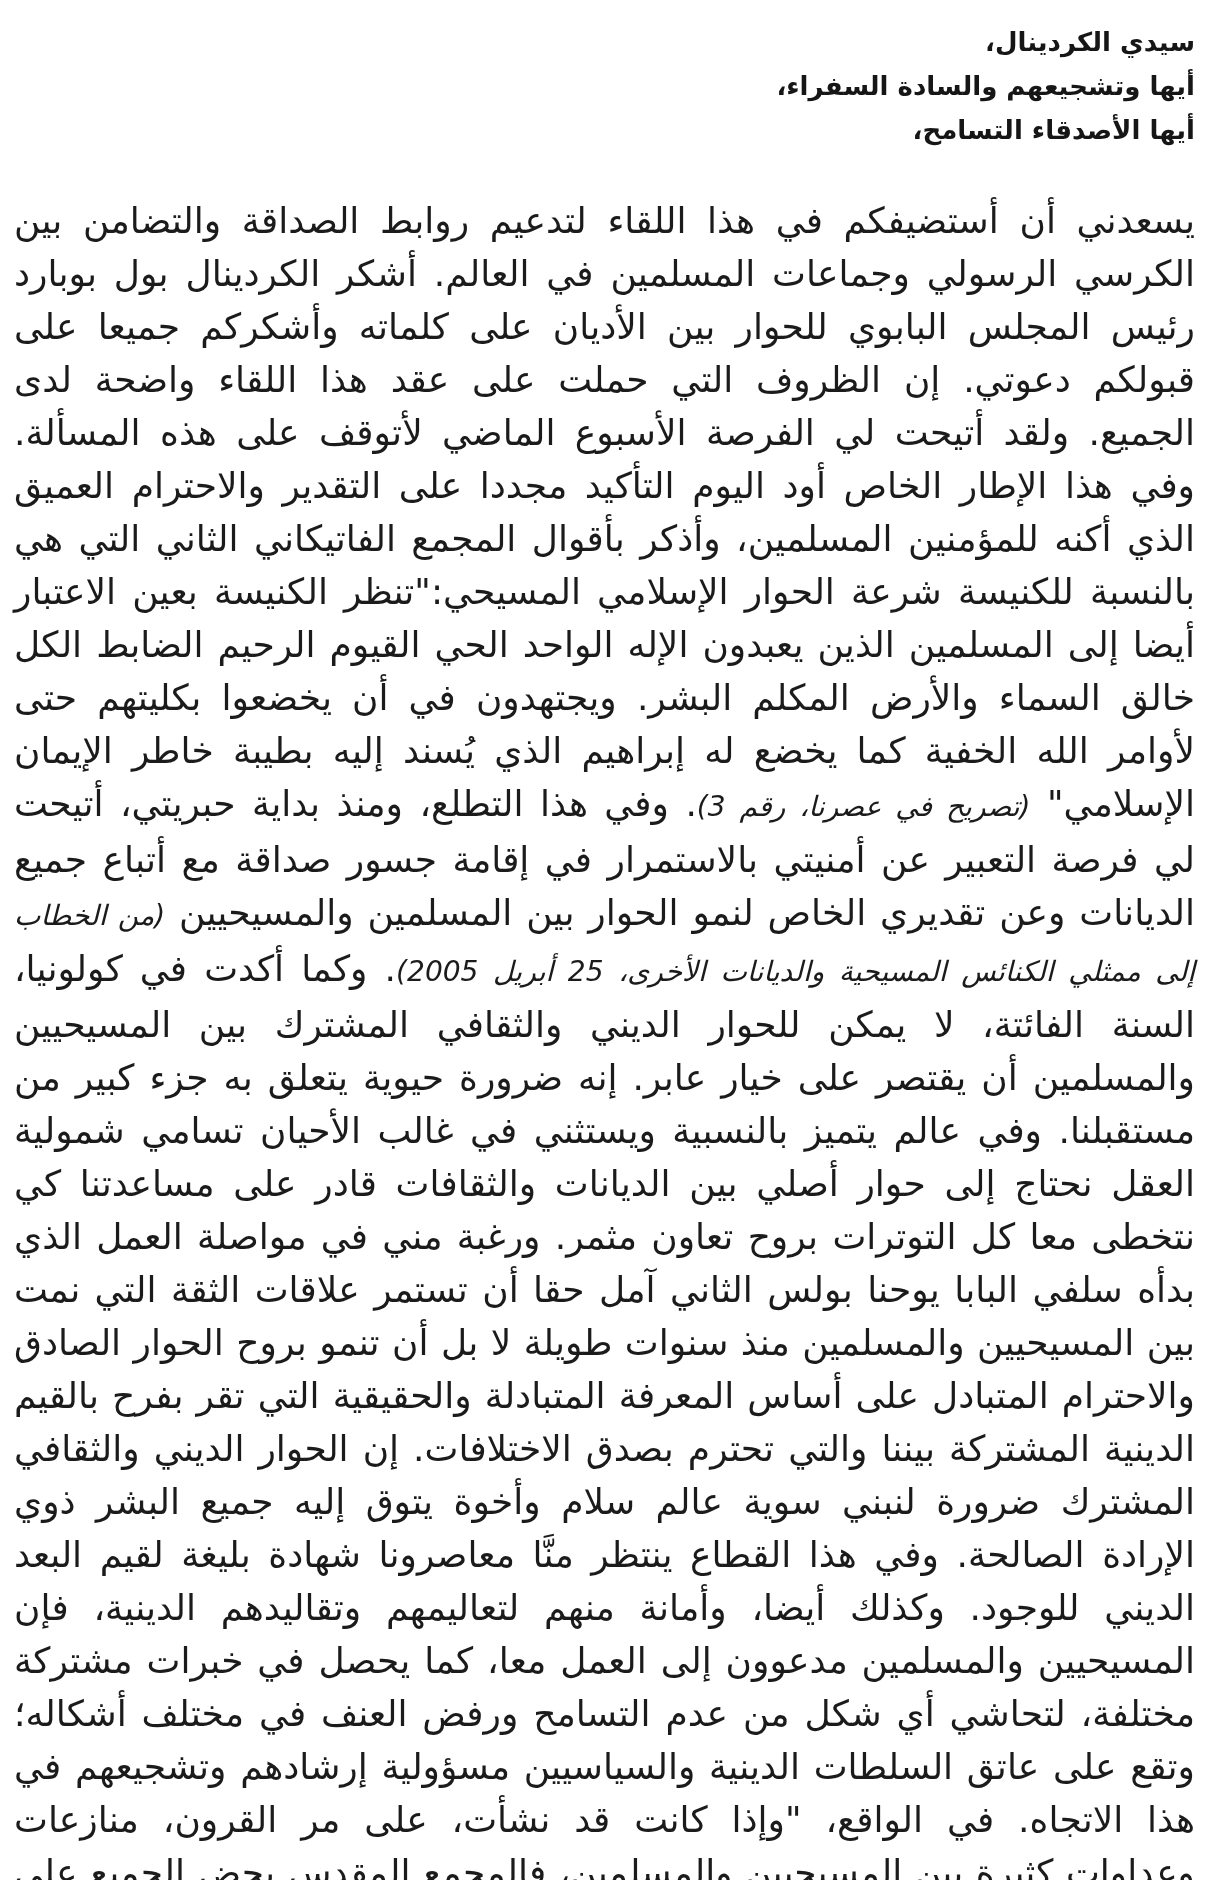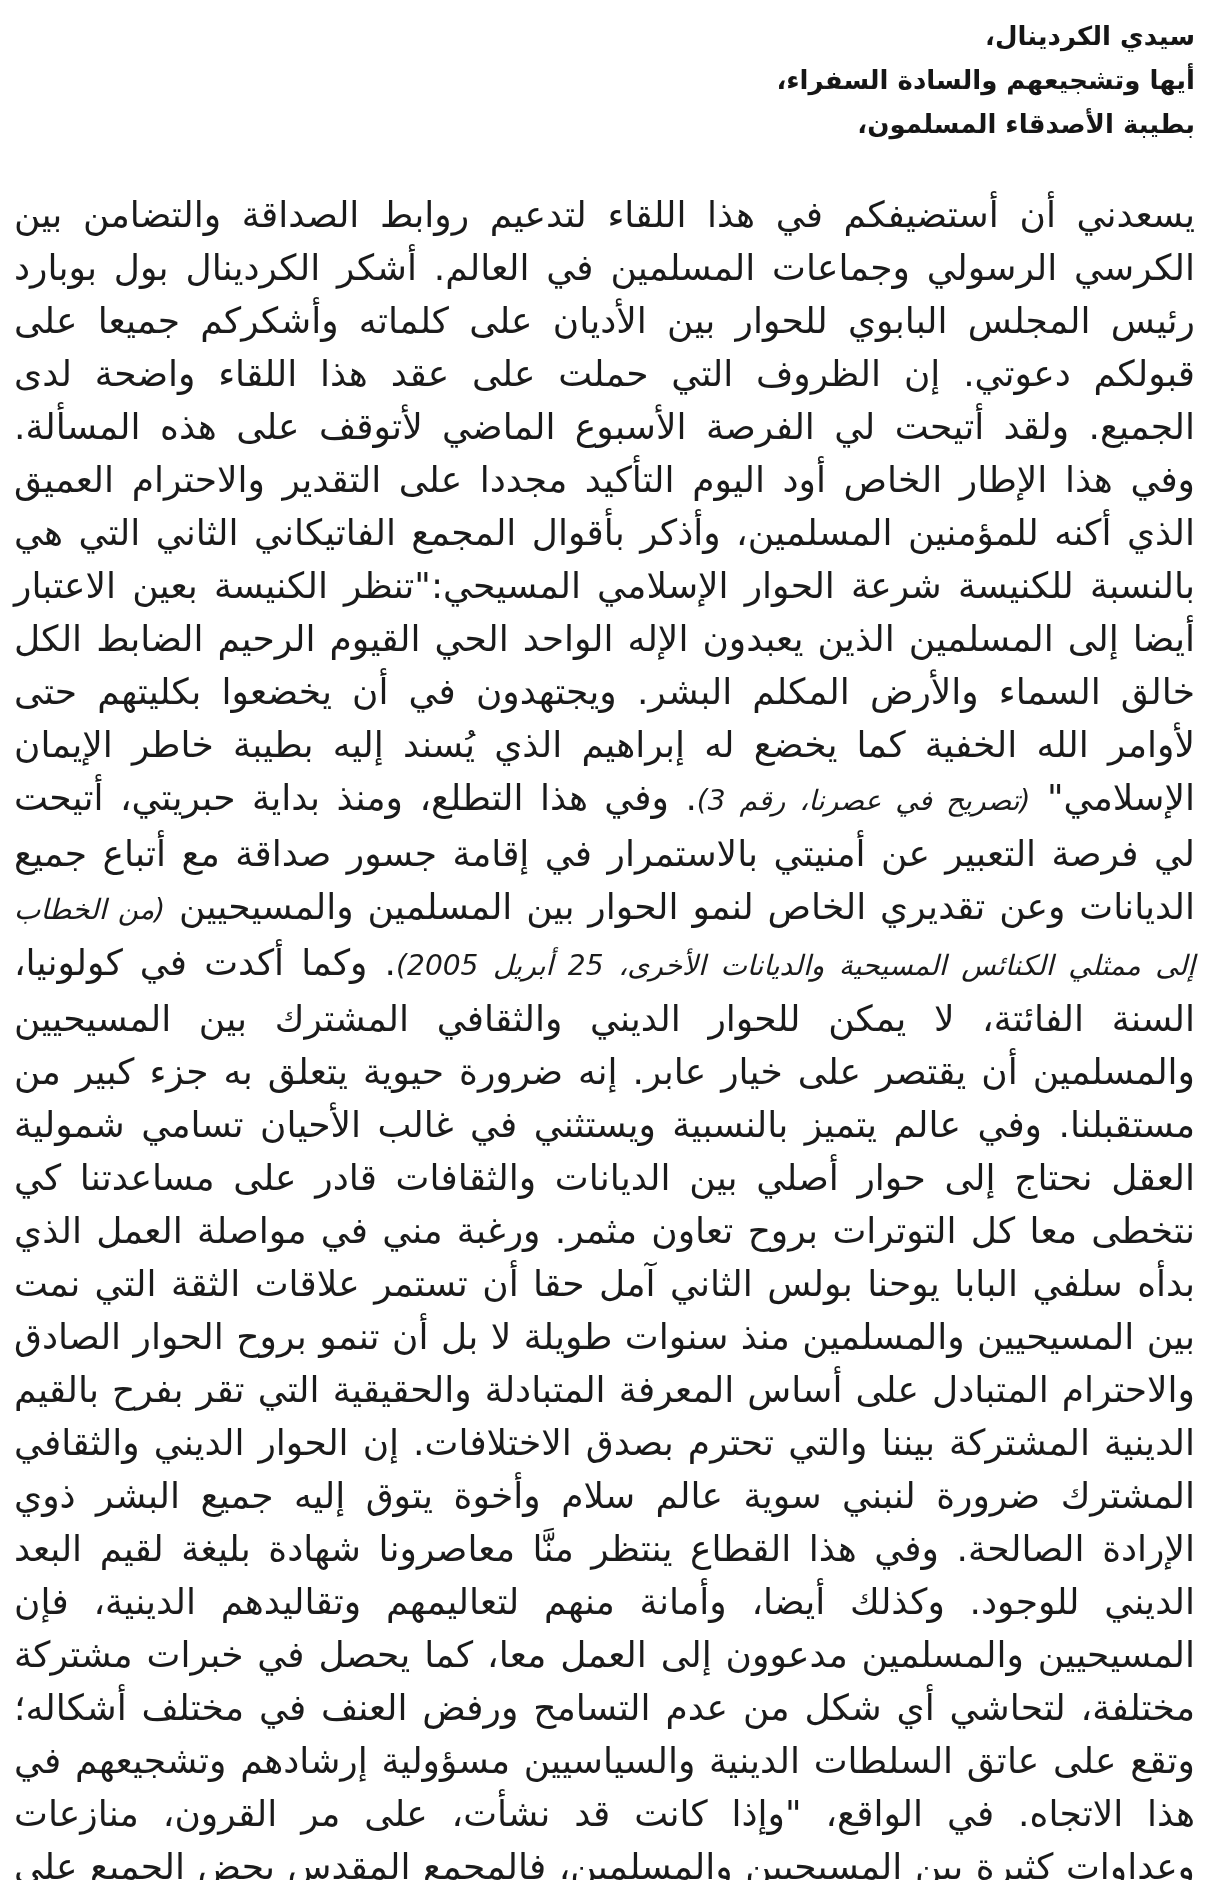--- a/index.html
+++ b/index.html
@@ -7,21 +7,21 @@
     padding: 0;
     background: #e8e8e8;
   }
   .page {
     position: relative;
     width: 1213px;
     height: 1880px;
     margin: 0 auto;
     background: #ffffff;
     box-sizing: border-box;
-    padding: 14px 18px 10px 14px;
+    padding: 20px 18px 10px 14px;
     direction: rtl;
     overflow: hidden;
     font-family: "DejaVu Sans", sans-serif;
     color: #1b1b1b;
   }
   .salutation {
     font-weight: bold;
     font-size: 26px;
     line-height: 44px;
     color: #161616;
@@ -43,17 +43,17 @@
     font-size: 0.78em;
   }
 </style>
 </head>
 <body>
 
 <div class="page">
   <div class="salutation">
     <div class="sal-line">سيدي الكردينال،</div>
     <div class="sal-line">أيها وتشجيعهم والسادة السفراء،</div>
-    <div class="sal-line">بطيبة الأصدقاء المسلمون،</div>
+    <div class="sal-line">أيها الأصدقاء التسامح،</div>
   </div>
 
   <p class="body-paragraph"><span class="run normal">يسعدني أن أستضيفكم في هذا اللقاء لتدعيم روابط الصداقة والتضامن بين الكرسي الرسولي وجماعات المسلمين في العالم. أشكر الكردينال بول بوبارد رئيس المجلس البابوي للحوار بين الأديان على كلماته وأشكركم جميعا على قبولكم دعوتي. إن الظروف التي حملت على عقد هذا اللقاء واضحة لدى الجميع. ولقد أتيحت لي الفرصة الأسبوع الماضي لأتوقف على هذه المسألة. وفي هذا الإطار الخاص أود اليوم التأكيد مجددا على التقدير والاحترام العميق الذي أكنه للمؤمنين المسلمين، وأذكر بأقوال المجمع الفاتيكاني الثاني التي هي بالنسبة للكنيسة شرعة الحوار الإسلامي المسيحي:"تنظر الكنيسة بعين الاعتبار أيضا إلى المسلمين الذين يعبدون الإله الواحد الحي القيوم الرحيم الضابط الكل خالق السماء والأرض المكلم البشر. ويجتهدون في أن يخضعوا بكليتهم حتى لأوامر الله الخفية كما يخضع له إبراهيم الذي يُسند إليه بطيبة خاطر الإيمان الإسلامي" </span><span class="run italic">(تصريح في عصرنا، رقم 3)</span><span class="run normal">. وفي هذا التطلع، ومنذ بداية حبريتي، أتيحت لي فرصة التعبير عن أمنيتي بالاستمرار في إقامة جسور صداقة مع أتباع جميع الديانات وعن تقديري الخاص لنمو الحوار بين المسلمين والمسيحيين </span><span class="run italic">(من الخطاب إلى ممثلي الكنائس المسيحية والديانات الأخرى، 25 أبريل 2005)</span><span class="run normal">. وكما أكدت في كولونيا، السنة الفائتة، لا يمكن للحوار الديني والثقافي المشترك بين المسيحيين والمسلمين أن يقتصر على خيار عابر. إنه ضرورة حيوية يتعلق به جزء كبير من مستقبلنا. وفي عالم يتميز بالنسبية ويستثني في غالب الأحيان تسامي شمولية العقل نحتاج إلى حوار أصلي بين الديانات والثقافات قادر على مساعدتنا كي نتخطى معا كل التوترات بروح تعاون مثمر. ورغبة مني في مواصلة العمل الذي بدأه سلفي البابا يوحنا بولس الثاني آمل حقا أن تستمر علاقات الثقة التي نمت بين المسيحيين والمسلمين منذ سنوات طويلة لا بل أن تنمو بروح الحوار الصادق والاحترام المتبادل على أساس المعرفة المتبادلة والحقيقية التي تقر بفرح بالقيم الدينية المشتركة بيننا والتي تحترم بصدق الاختلافات. إن الحوار الديني والثقافي المشترك ضرورة لنبني سوية عالم سلام وأخوة يتوق إليه جميع البشر ذوي الإرادة الصالحة. وفي هذا القطاع ينتظر منَّا معاصرونا شهادة بليغة لقيم البعد الديني للوجود. وكذلك أيضا، وأمانة منهم لتعاليمهم وتقاليدهم الدينية، فإن المسيحيين والمسلمين مدعوون إلى العمل معا، كما يحصل في خبرات مشتركة مختلفة، لتحاشي أي شكل من عدم التسامح ورفض العنف في مختلف أشكاله؛ وتقع على عاتق السلطات الدينية والسياسيين مسؤولية إرشادهم وتشجيعهم في هذا الاتجاه. في الواقع، "وإذا كانت قد نشأت، على مر القرون، منازعات وعداوات كثيرة بين المسيحيين والمسلمين، فالمجمع المقدس يحض الجميع على أن يتناسوا الماضي وينصرفوا بإخلاص إلى التفاهم المتبادل ويصونوا ويعززوا سوية العدالة الاجتماعية والخيور الأخلاقية والسلام والحرية لفائدة جميع الناس" </span><span class="run italic">(تصريح في عصرنا، رقم 3)</span><span class="run normal">. يجب على خبرات الماضي أن تساعدنا</span></p>
 </div>
 
 </body></html>

